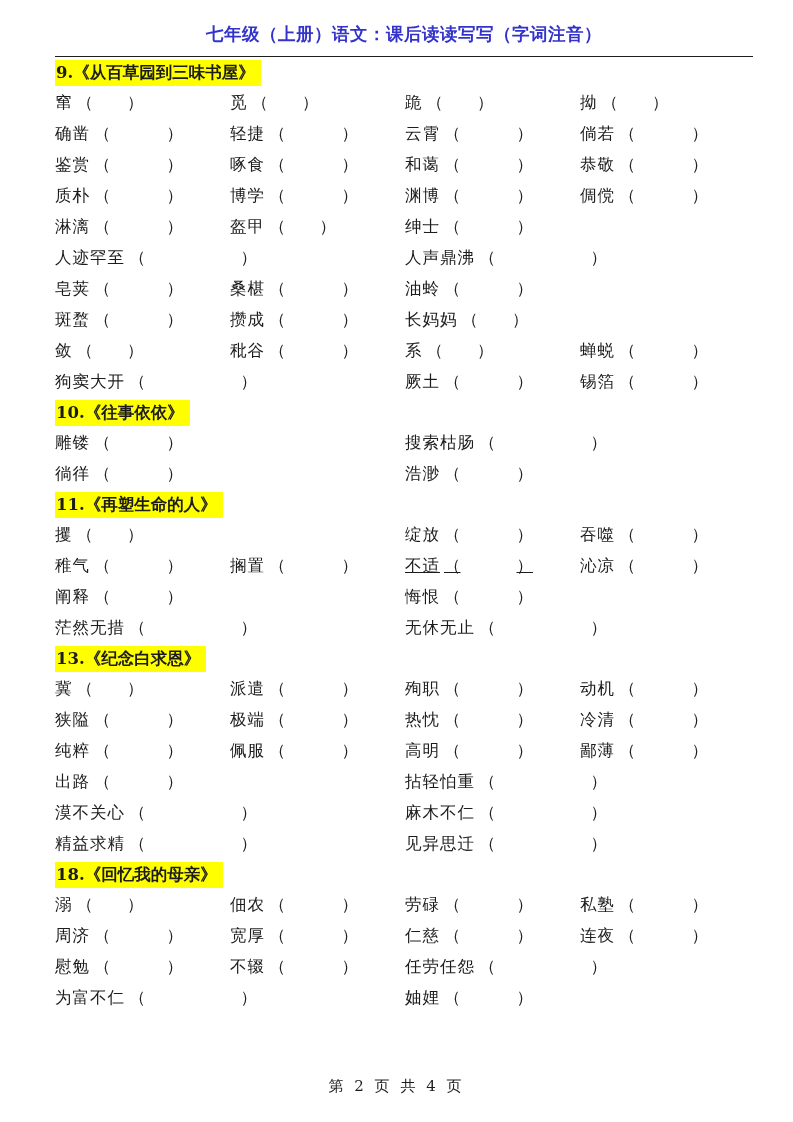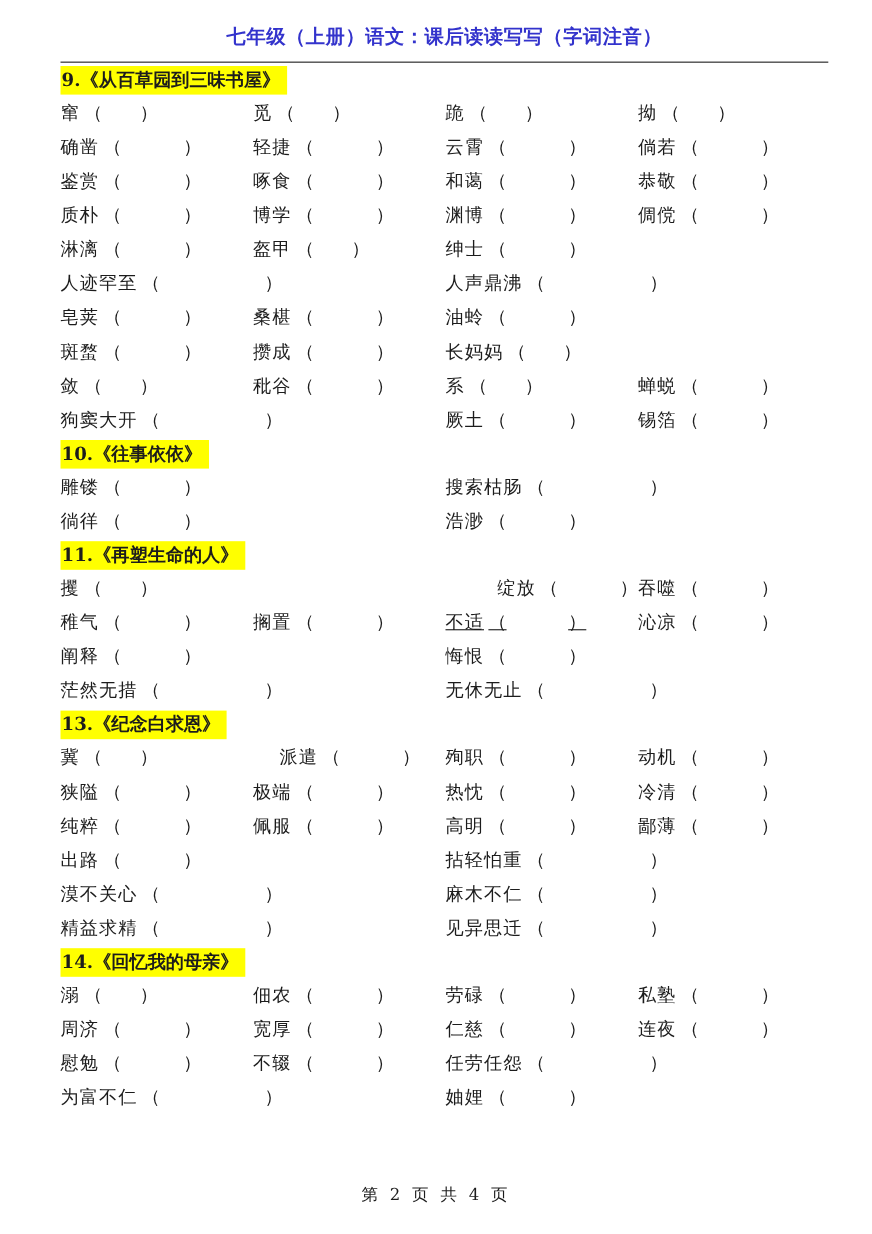--- a/index.html
+++ b/index.html
@@ -145,21 +145,21 @@
         </div>
         <div class="row">
           <span class="cell" style="grid-column-start: 1;"><span class="word">徜徉</span><span class="paren">（</span><span class="gap gap-m"></span><span class="paren">）</span></span>
           <span class="cell" style="grid-column-start: 3;"><span class="word">浩渺</span><span class="paren">（</span><span class="gap gap-m"></span><span class="paren">）</span></span>
         </div>
       </div>
       <div class="section">
         <div class="heading-line"><span class="section-heading">11.《再塑生命的人》</span></div>
         <div class="row">
           <span class="cell" style="grid-column-start: 1;"><span class="word">攫</span><span class="paren">（</span><span class="gap gap-s"></span><span class="paren">）</span></span>
-          <span class="cell" style="grid-column-start: 3; text-align: right;"><span class="word">绽放</span><span class="paren">（</span><span class="gap gap-m"></span><span class="paren">）</span></span>
+          <span class="cell" style="grid-column-start: 3;"><span class="word">绽放</span><span class="paren">（</span><span class="gap gap-m"></span><span class="paren">）</span></span>
           <span class="cell" style="grid-column-start: 4;"><span class="word">吞噬</span><span class="paren">（</span><span class="gap gap-m"></span><span class="paren">）</span></span>
         </div>
         <div class="row">
           <span class="cell" style="grid-column-start: 1;"><span class="word">稚气</span><span class="paren">（</span><span class="gap gap-m"></span><span class="paren">）</span></span>
           <span class="cell" style="grid-column-start: 2;"><span class="word">搁置</span><span class="paren">（</span><span class="gap gap-m"></span><span class="paren">）</span></span>
           <span class="cell" style="grid-column-start: 3; text-decoration: underline;"><span class="word">不适</span><span class="paren">（</span><span class="gap gap-m"></span><span class="paren">）</span></span>
           <span class="cell" style="grid-column-start: 4;"><span class="word">沁凉</span><span class="paren">（</span><span class="gap gap-m"></span><span class="paren">）</span></span>
         </div>
         <div class="row">
           <span class="cell" style="grid-column-start: 1;"><span class="word">阐释</span><span class="paren">（</span><span class="gap gap-m"></span><span class="paren">）</span></span>
@@ -167,21 +167,21 @@
         </div>
         <div class="row">
           <span class="cell" style="grid-column: 1 / span 2;"><span class="word">茫然无措</span><span class="paren">（</span><span class="gap gap-l"></span><span class="paren">）</span></span>
           <span class="cell" style="grid-column: 3 / span 2;"><span class="word">无休无止</span><span class="paren">（</span><span class="gap gap-l"></span><span class="paren">）</span></span>
         </div>
       </div>
       <div class="section">
         <div class="heading-line"><span class="section-heading">13.《纪念白求恩》</span></div>
         <div class="row">
           <span class="cell" style="grid-column-start: 1;"><span class="word">冀</span><span class="paren">（</span><span class="gap gap-s"></span><span class="paren">）</span></span>
-          <span class="cell" style="grid-column-start: 2; margin-left: 24px;"><span class="word">派遣</span><span class="paren">（</span><span class="gap gap-m"></span><span class="paren">）</span></span>
+          <span class="cell" style="grid-column-start: 2;"><span class="word">派遣</span><span class="paren">（</span><span class="gap gap-m"></span><span class="paren">）</span></span>
           <span class="cell" style="grid-column-start: 3;"><span class="word">殉职</span><span class="paren">（</span><span class="gap gap-m"></span><span class="paren">）</span></span>
           <span class="cell" style="grid-column-start: 4;"><span class="word">动机</span><span class="paren">（</span><span class="gap gap-m"></span><span class="paren">）</span></span>
         </div>
         <div class="row">
           <span class="cell" style="grid-column-start: 1;"><span class="word">狭隘</span><span class="paren">（</span><span class="gap gap-m"></span><span class="paren">）</span></span>
           <span class="cell" style="grid-column-start: 2;"><span class="word">极端</span><span class="paren">（</span><span class="gap gap-m"></span><span class="paren">）</span></span>
           <span class="cell" style="grid-column-start: 3;"><span class="word">热忱</span><span class="paren">（</span><span class="gap gap-m"></span><span class="paren">）</span></span>
           <span class="cell" style="grid-column-start: 4;"><span class="word">冷清</span><span class="paren">（</span><span class="gap gap-m"></span><span class="paren">）</span></span>
         </div>
         <div class="row">
@@ -197,21 +197,21 @@
         <div class="row">
           <span class="cell" style="grid-column: 1 / span 2;"><span class="word">漠不关心</span><span class="paren">（</span><span class="gap gap-l"></span><span class="paren">）</span></span>
           <span class="cell" style="grid-column: 3 / span 2;"><span class="word">麻木不仁</span><span class="paren">（</span><span class="gap gap-l"></span><span class="paren">）</span></span>
         </div>
         <div class="row">
           <span class="cell" style="grid-column: 1 / span 2;"><span class="word">精益求精</span><span class="paren">（</span><span class="gap gap-l"></span><span class="paren">）</span></span>
           <span class="cell" style="grid-column: 3 / span 2;"><span class="word">见异思迁</span><span class="paren">（</span><span class="gap gap-l"></span><span class="paren">）</span></span>
         </div>
       </div>
       <div class="section">
-        <div class="heading-line"><span class="section-heading">14.《回忆我的母亲》</span></div>
+        <div class="heading-line"><span class="section-heading">18.《回忆我的母亲》</span></div>
         <div class="row">
           <span class="cell" style="grid-column-start: 1;"><span class="word">溺</span><span class="paren">（</span><span class="gap gap-s"></span><span class="paren">）</span></span>
           <span class="cell" style="grid-column-start: 2;"><span class="word">佃农</span><span class="paren">（</span><span class="gap gap-m"></span><span class="paren">）</span></span>
           <span class="cell" style="grid-column-start: 3;"><span class="word">劳碌</span><span class="paren">（</span><span class="gap gap-m"></span><span class="paren">）</span></span>
           <span class="cell" style="grid-column-start: 4;"><span class="word">私塾</span><span class="paren">（</span><span class="gap gap-m"></span><span class="paren">）</span></span>
         </div>
         <div class="row">
           <span class="cell" style="grid-column-start: 1;"><span class="word">周济</span><span class="paren">（</span><span class="gap gap-m"></span><span class="paren">）</span></span>
           <span class="cell" style="grid-column-start: 2;"><span class="word">宽厚</span><span class="paren">（</span><span class="gap gap-m"></span><span class="paren">）</span></span>
           <span class="cell" style="grid-column-start: 3;"><span class="word">仁慈</span><span class="paren">（</span><span class="gap gap-m"></span><span class="paren">）</span></span>

